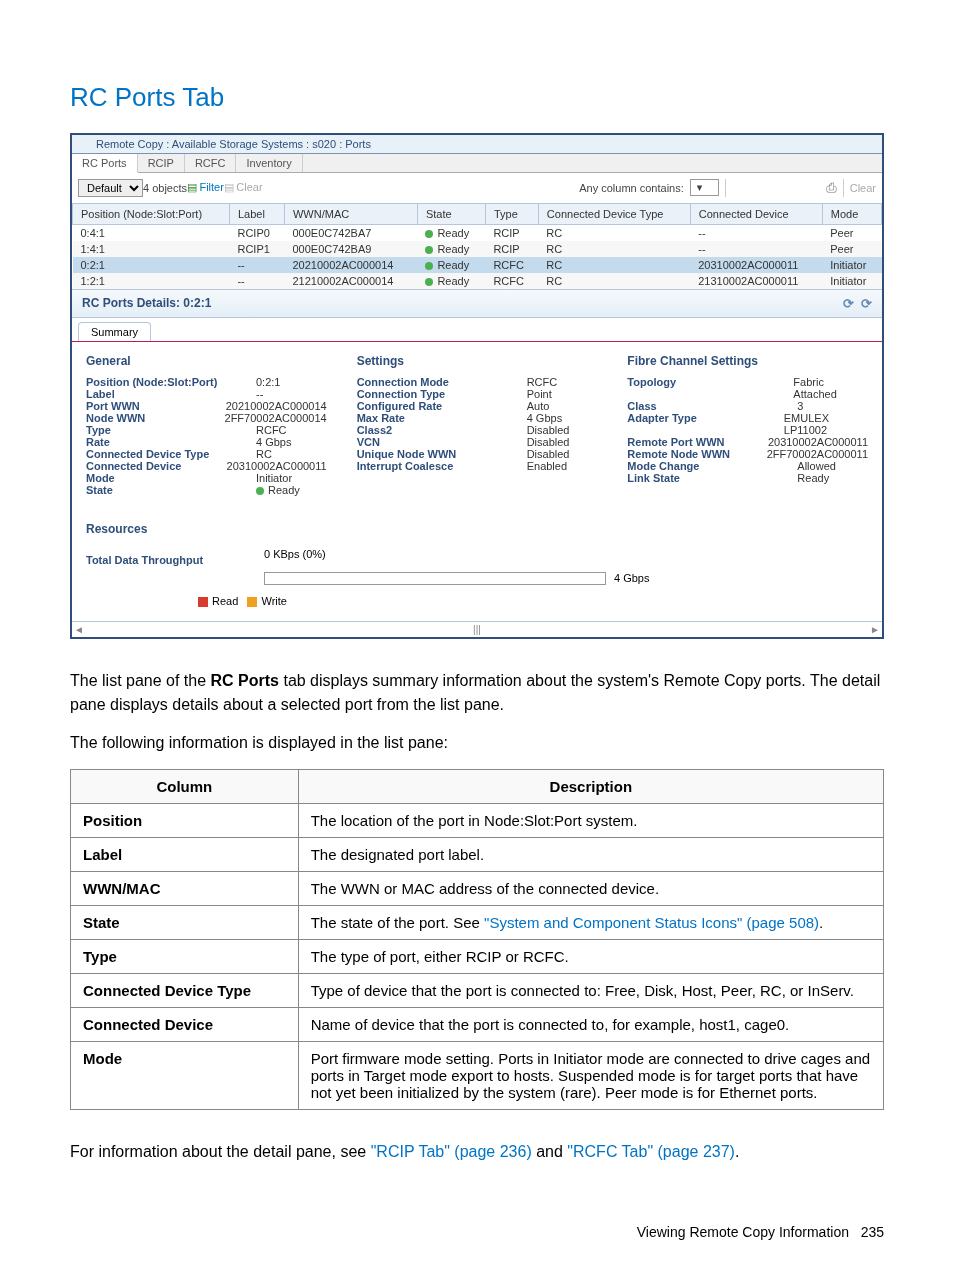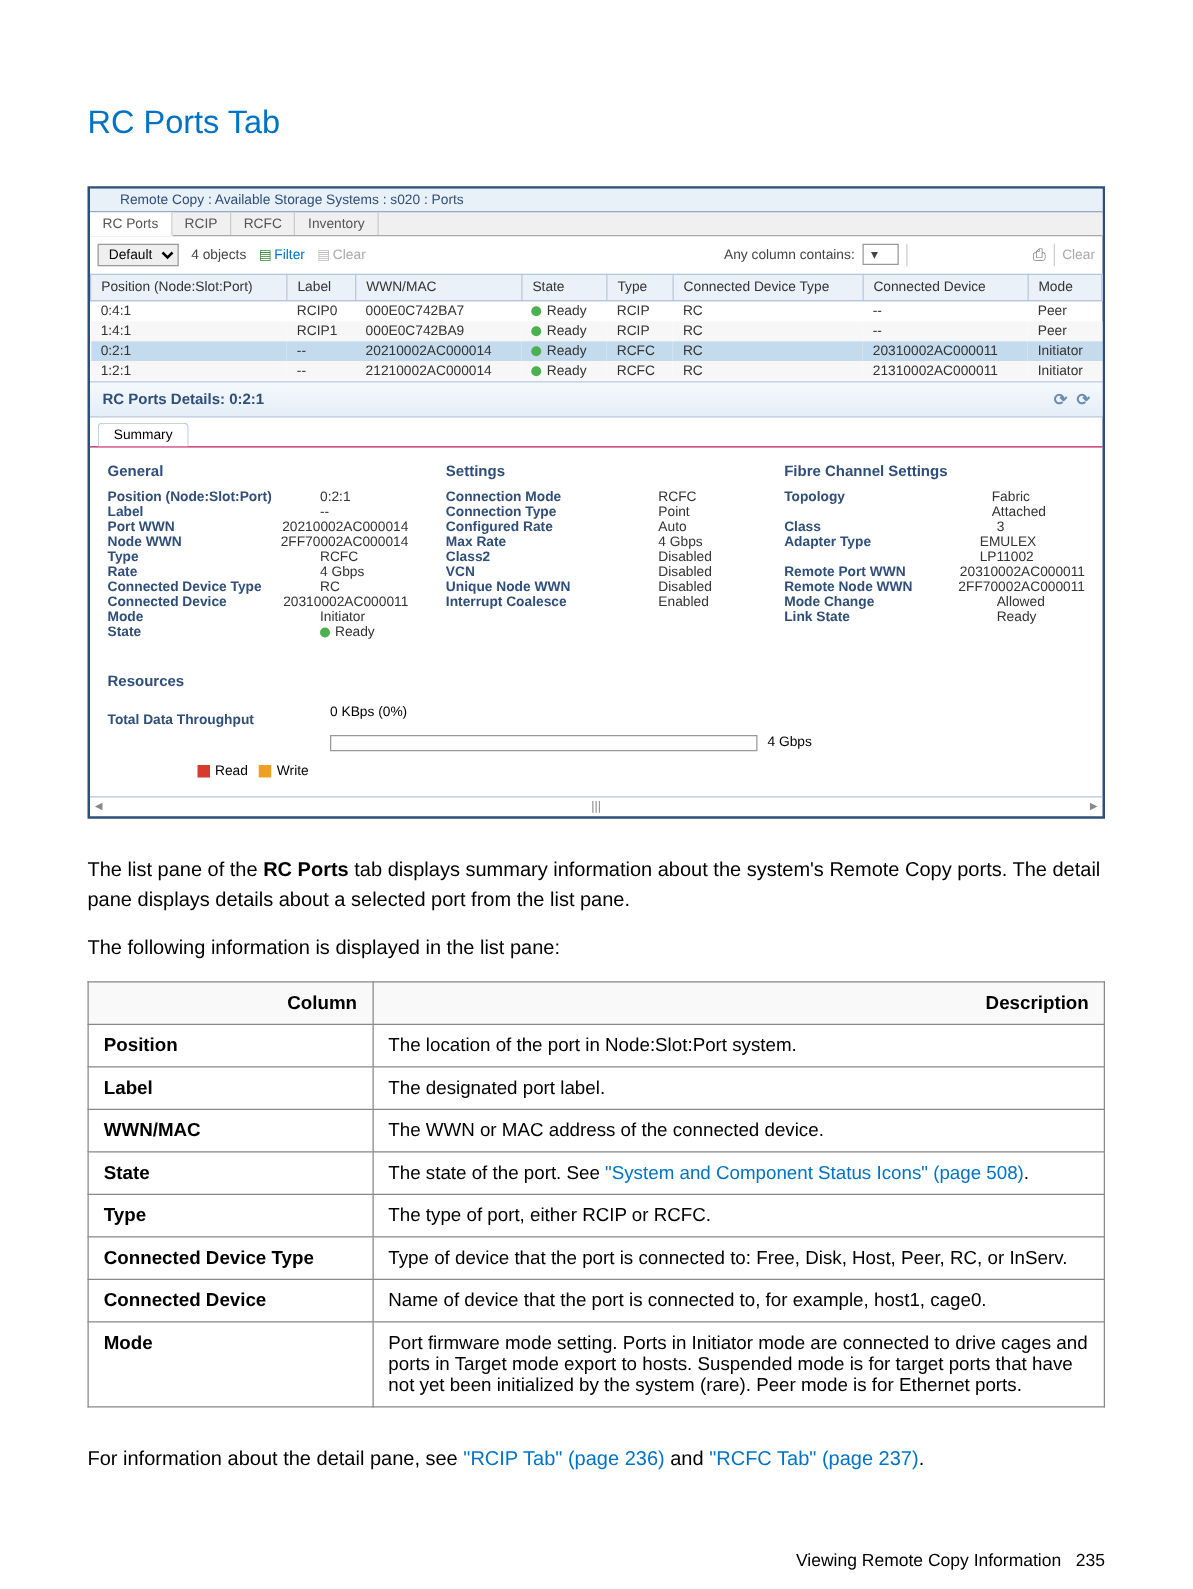--- a/index.html
+++ b/index.html
@@ -7,21 +7,21 @@
       margin: 0;
       padding: 60px 70px;
       font-size: 14px;
       color: #000;
       background: #fff;
     }
     .page-heading {
       color: #0073c6;
       font-size: 26px;
       font-weight: normal;
-      margin-bottom: 36px;
+      margin-bottom: 20px;
       font-family: Arial, sans-serif;
     }
     .screenshot-box {
       border: 2px solid #2f4e7a;
       margin-bottom: 30px;
       font-size: 11px;
       background: #fff;
     }
     .screenshot-title {
       background: #e8f0f8;
@@ -46,21 +46,21 @@
       border-bottom: 1px solid #fff;
       margin-bottom: -1px;
     }
     .ss-toolbar {
       padding: 6px;
       display: flex;
       align-items: center;
       font-size: 11px;
       color: #444;
     }
-    .ss-toolbar .tb-item { margin-right: 10px; }
+    .ss-toolbar .tb-item { }
     .ss-toolbar select {
       font-size: 11px;
       border: 1px solid #999;
       padding: 1px 4px;
     }
     .filter-link { color: #0073c6; cursor: pointer; }
     .clear-disabled { color: #aaa; }
     .right-tb { margin-left: auto; display: flex; align-items: center; }
     .any-col-dd { border: 1px solid #999; padding: 1px 16px 1px 6px; font-size:11px; margin-right: 6px;}
     .ss-table { width: 100%; border-collapse: collapse; font-size: 11px; }
@@ -139,21 +139,21 @@
     }
     table.desc-table {
       width: 100%;
       border-collapse: collapse;
       margin: 12px 0 30px 0;
       border: 1px solid #888;
       font-size: 15px;
     }
     table.desc-table th {
       background: #f9f9f9;
-      text-align: right;
+      text-align: center;
       padding: 8px 12px;
       border: 1px solid #888;
       font-weight: bold;
     }
     table.desc-table td {
       padding: 8px 12px;
       border: 1px solid #888;
       vertical-align: top;
     }
     a.doclink { color: #0073c6; text-decoration: none; }
@@ -384,21 +384,21 @@
     <h4>Resources</h4>
     <div class="slider-row">
       <span class="k">Total Data Throughput</span>
       <span>0 KBps (0%)</span>
     </div>
     <div class="slider-row" style="margin-top:6px;">
       <span style="width:170px;"></span>
       <div class="prog-bar"></div>
       <span>4 Gbps</span>
     </div>
-    <div class="legend" style="margin-left:72px;">
+    <div class="legend" style="margin-left:112px;">
       <span class="sq red"></span><span>Read</span>
       &nbsp;
       <span class="sq org"></span><span>Write</span>
     </div>
   </div>
   <div class="scrollhint">
       <span>◄</span>
       <span style="flex:1; text-align:center;">|||</span>
       <span>►</span>
     </div>

